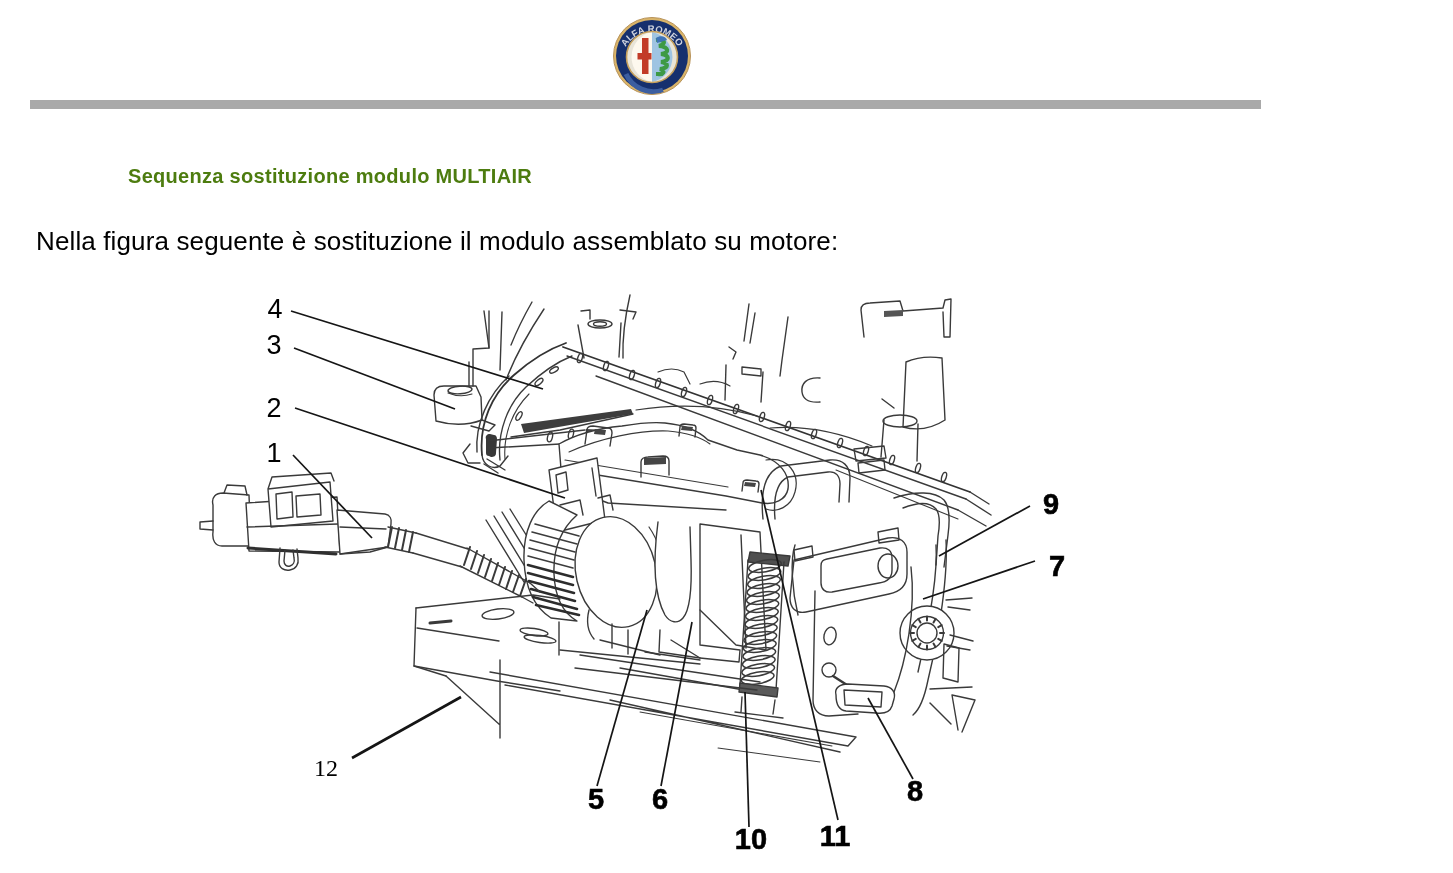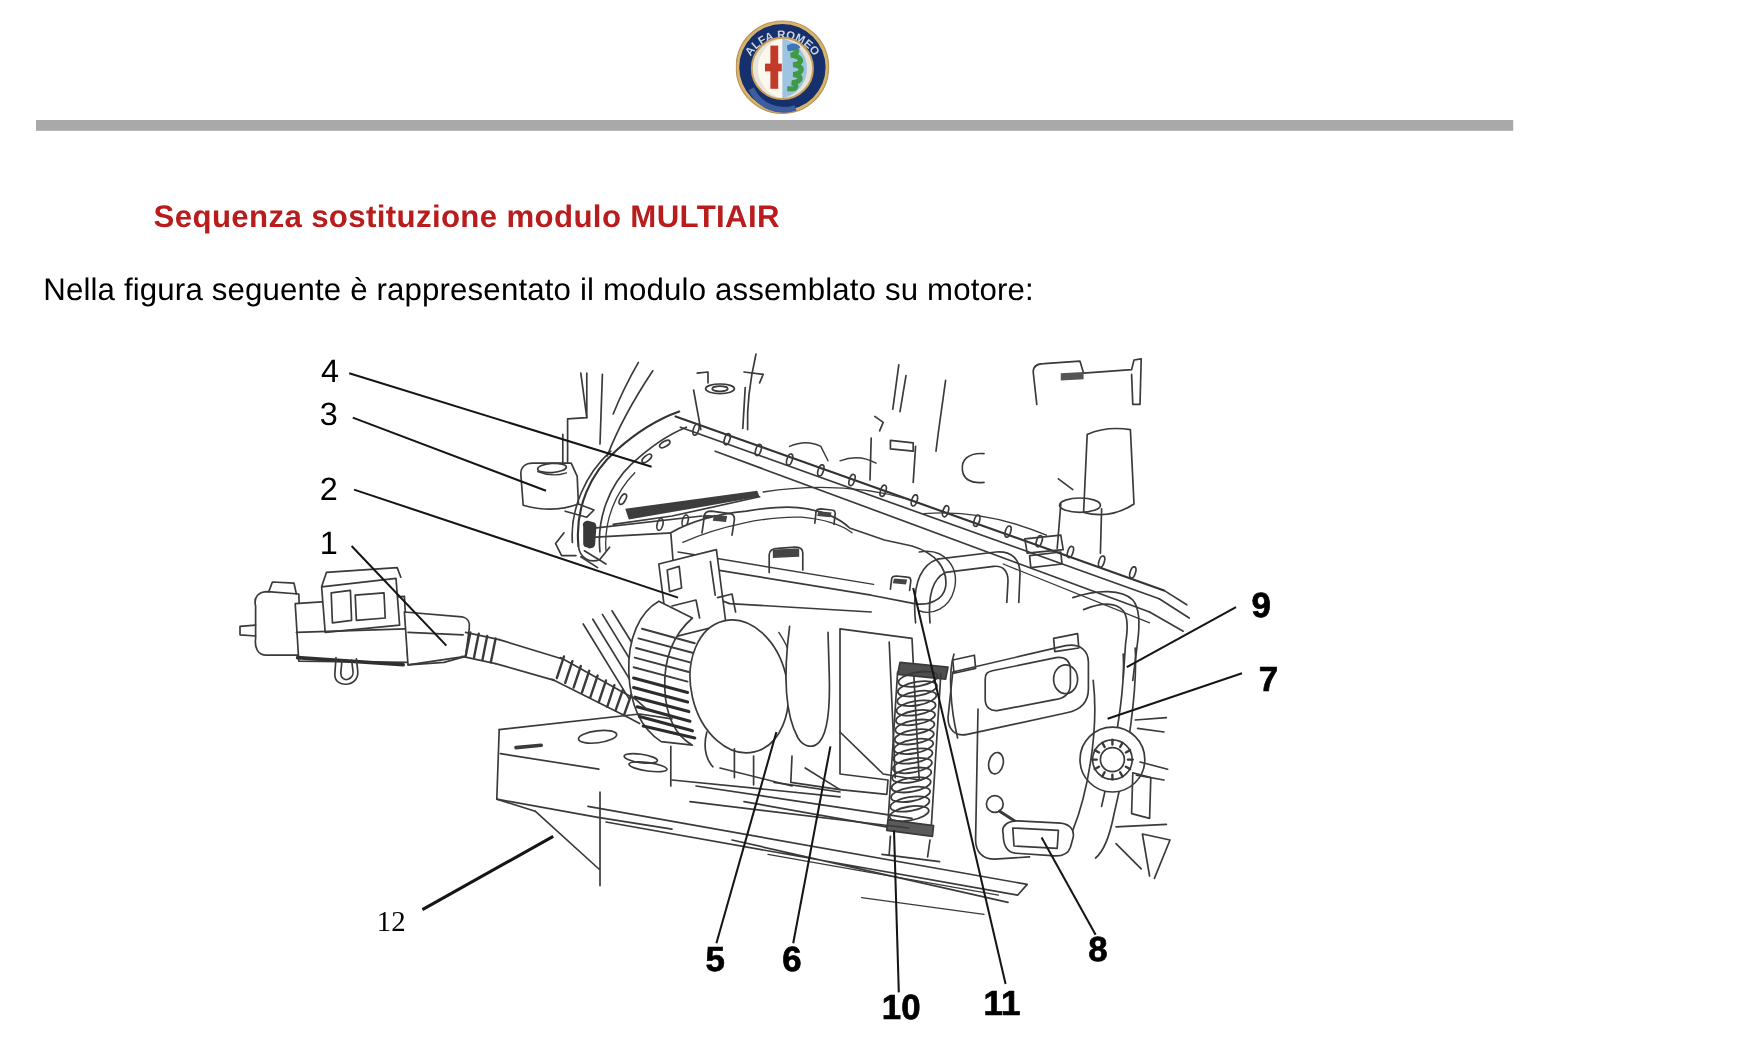--- a/index.html
+++ b/index.html
@@ -1,27 +1,27 @@
 <!DOCTYPE html>
 <html><head>
 <meta charset="utf-8">
 <style>
   html,body{margin:0;padding:0;background:#fff;}
   body{width:1453px;height:873px;position:relative;overflow:hidden;
        font-family:"Liberation Sans",sans-serif;}
   .bar{position:absolute;left:30px;top:100px;width:1231px;height:9px;background:#a9a9a9;}
-  .h1{position:absolute;left:128px;top:165px;font-size:26px;font-weight:bold;letter-spacing:0.3px;color:#b91c1c;white-space:nowrap;}
+  .h1{position:absolute;left:128px;top:165px;font-size:20px;font-weight:bold;letter-spacing:0.3px;color:#4d7c0f;white-space:nowrap;}
   .p1{position:absolute;left:36px;top:226px;font-size:26px;letter-spacing:0.13px;color:#000;white-space:nowrap;}
   svg{position:absolute;left:0;top:0;}
 </style>
 </head>
 <body>
 <div class="bar"></div>
 <div class="h1">Sequenza sostituzione modulo MULTIAIR</div>
-<div class="p1">Nella figura seguente è rappresentato il modulo assemblato su motore:</div>
+<div class="p1">Nella figura seguente è sostituzione il modulo assemblato su motore:</div>
 
 <svg width="80" height="82" viewBox="0 0 80 82" style="left:613px;top:16px;">
  <circle cx="39" cy="40" r="38.5" fill="#d9b469"></circle>
  <circle cx="39" cy="40" r="36" fill="#16306e"></circle>
  <circle cx="39" cy="41" r="25.5" fill="#e8e4d8"></circle>
  <path id="arc" d="M 9,52 A 30.5,30.5 0 1 1 69,52" fill="none"></path>
  <text font-size="9.5" font-weight="bold" fill="#cfd3de" font-family="Liberation Sans" text-anchor="middle">
    <textPath href="#arc" startOffset="50%">ALFA&nbsp;ROMEO</textPath>
  </text>
  <path d="M 13,58 A 30,30 0 0 0 50,74" fill="none" stroke="#3c5ea0" stroke-width="5"></path>

